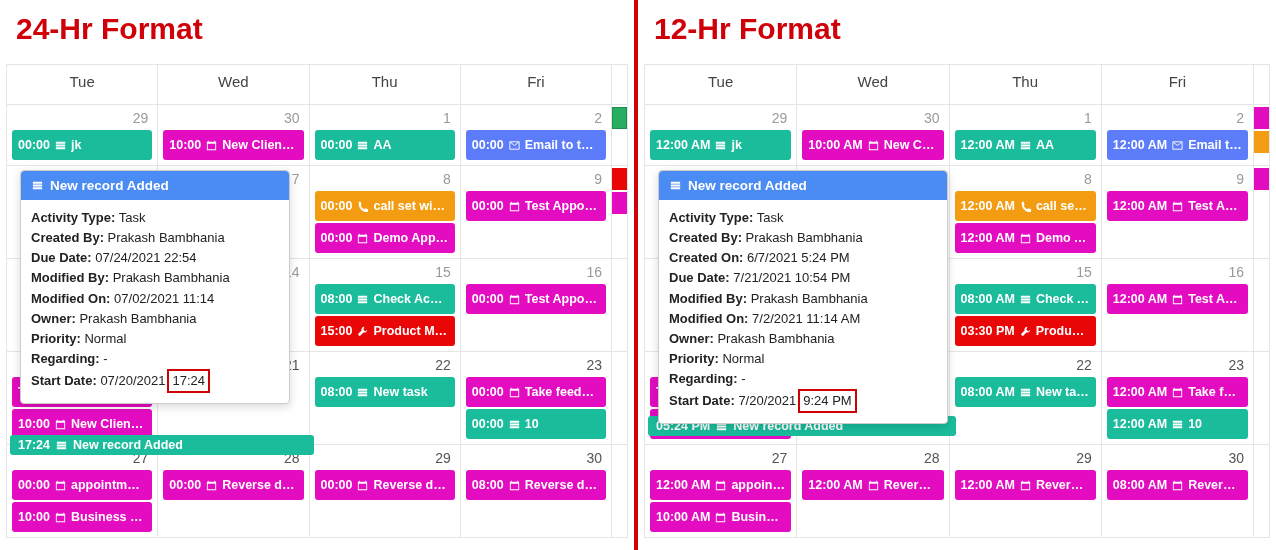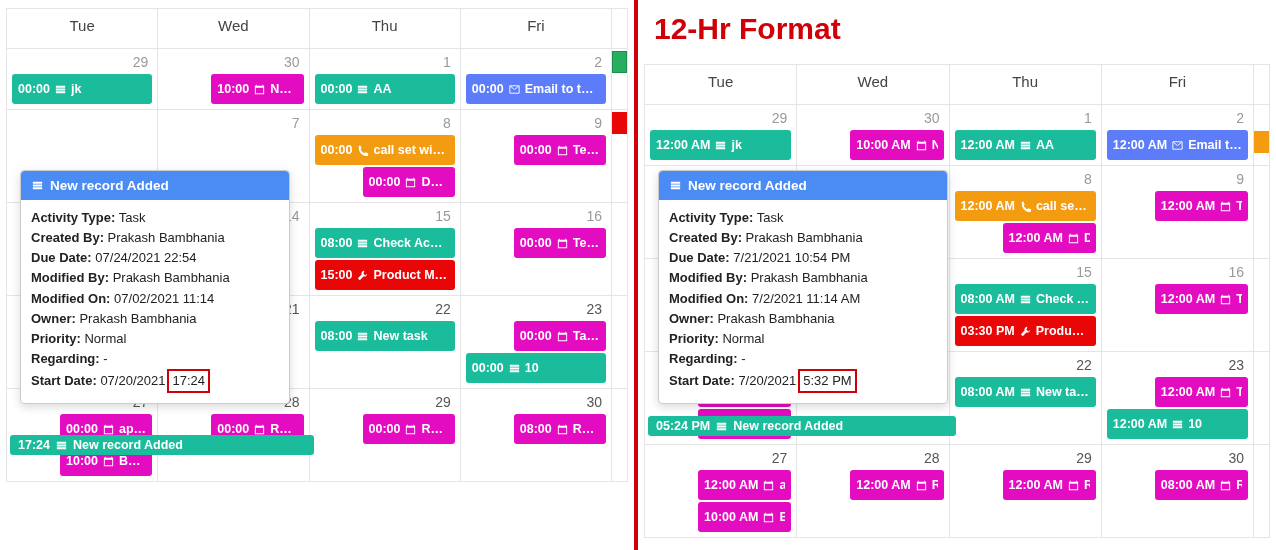--- a/index.html
+++ b/index.html
@@ -62,21 +62,21 @@
     font-weight: 600;
     color: #fff;
     white-space: nowrap;
     overflow: hidden;
     text-overflow: ellipsis;
     cursor: pointer;
   }
   .ev .t { font-weight: 700; }
   .ev .lbl { flex: 1 1 auto; overflow: hidden; text-overflow: ellipsis; }
   .c-teal   { background: #1abc9c; }
-  .c-mag    { background: #e30cc0; margin-left: 48px; }
+  .c-mag    { background: #e30cc0; }
   .c-blue   { background: #5c7cfa; }
   .c-green  { background: #27ae60; border: 1px solid #1c8f4c; }
   .c-orange { background: #f39c12; }
   .c-red    { background: #e90606; }
   .narrowcol { width: 16px; padding:0; }
   .strip { height: 22px; margin-top:2px; }
 
   .icon { width:13px; height:13px; flex:0 0 13px; fill:#fff; }
 
   
@@ -138,20 +138,21 @@
         <path d="M3 2h2l1 3-1 1c1 2 2 3 4 4l1-1 3 1v2c0 1-1 1-1 1-5 0-9-4-9-9 0 0 0-1 0-2z"></path>
       </g>
     <g id="i-wrench">
         <path d="M9 2a3 3 0 00-3 4L2 10l2 2 4-4a3 3 0 004-3l-2 2-2-2z"></path>
       </g>
   </defs>
 </svg>
 
 <div class="page">
   <div class="pane left">
+    <div class="format-title">24-Hr Format</div>
     <div id="cal-left">
         <table class="grid">
           <thead>
             <tr>
               <th>Tue</th>
               <th>Wed</th>
               <th>Thu</th>
               <th>Fri</th>
               <th class="narrowcol"></th>
             </tr>
@@ -717,23 +718,24 @@
     <div class="tip" style="top:170px; left:20px; width:290px;">
       <div class="tip-head">
         <svg class="icon" viewBox="0 0 14 14">
             <use href="#i-list"></use>
           </svg>
         <span>New record Added</span>
       </div>
       <div class="tip-body">
         <div><b>Activity Type:</b> <span>Task</span></div>
         <div><b>Created By:</b> <span>Prakash Bambhania</span></div>
+        <div><b>Created On:</b> <span>6/7/2021 5:24 PM</span></div>
         <div><b>Due Date:</b> <span>7/21/2021 10:54 PM</span></div>
         <div><b>Modified By:</b> <span>Prakash Bambhania</span></div>
         <div><b>Modified On:</b> <span>7/2/2021 11:14 AM</span></div>
         <div><b>Owner:</b> <span>Prakash Bambhania</span></div>
         <div><b>Priority:</b> <span>Normal</span></div>
         <div><b>Regarding:</b> <span>-</span></div>
-        <div><b>Start Date:</b> <span>7/20/2021</span><span class="hl">5:32 PM</span></div>
+        <div><b>Start Date:</b> <span>7/20/2021</span><span class="hl">9:24 PM</span></div>
       </div>
     </div>
   </div>
 </div>
 
 </body></html>

